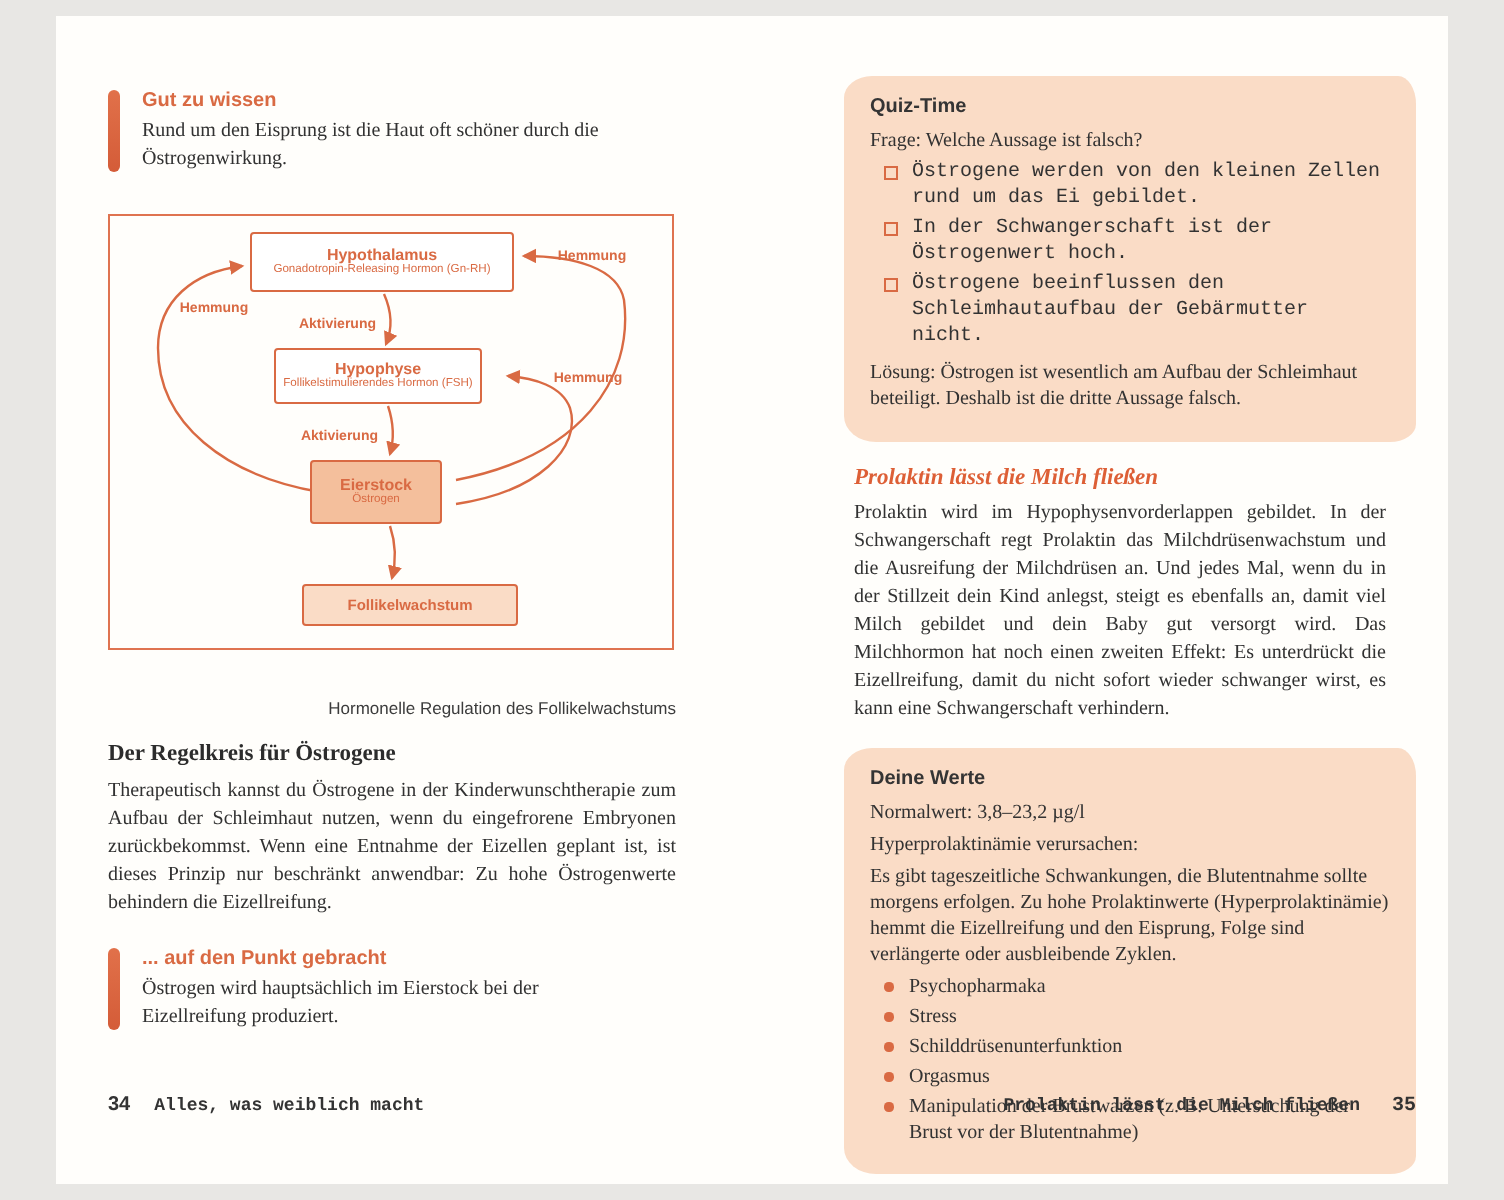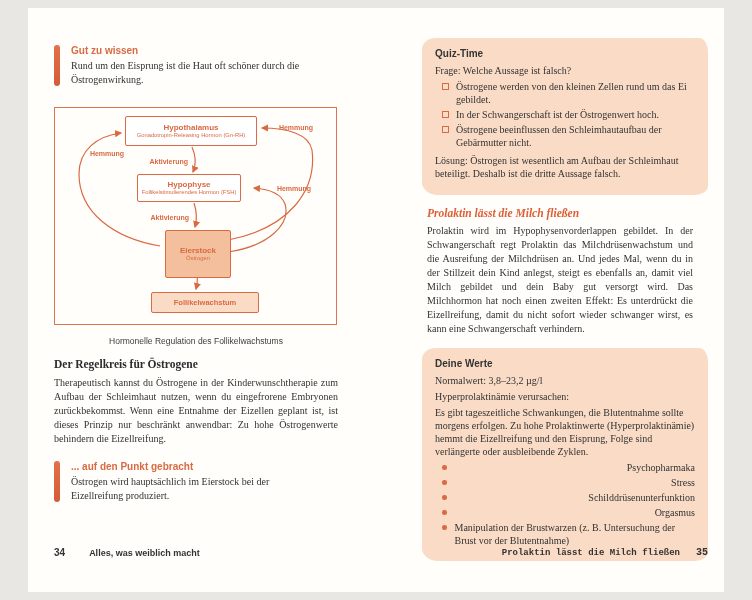--- a/index.html
+++ b/index.html
@@ -47,21 +47,21 @@
   .dnode-title { font-weight:bold; font-size:8px; line-height:9.5px; }
   .dnode-sub   { font-size:5.8px; line-height:7.5px; }
   .dnode.fill-strong { background:#f4bf9c; }
   .dnode.fill-light  { background:#fadcc6; }
   .svg-label {
     font-family:"Liberation Sans", sans-serif;
     font-size:7px; font-weight:bold; fill:#d96a43;
   }
   .caption {
     font-family:"Liberation Sans", sans-serif;
-    font-size:8.5px; color:#3c3c3c; text-align:center; margin-top:11px;
+    font-size:8.5px; color:#3c3c3c; text-align:right; margin-top:24px;
   }
 
   
   .section-heading {
     font-weight:bold; font-size:11.5px; color:#2c2c2c; margin-top:12px; margin-bottom:6px;
   }
   .section-heading-orange {
     font-weight:bold; font-style:italic; font-size:11.5px; color:#dd5f36;
     margin-top:12px; margin-bottom:5px;
   }
@@ -71,39 +71,39 @@
   
   .peach-box {
     background:#fadcc6; padding:10px 13px 12px 13px;
     border-radius:14px 9px 13px 16px / 11px 14px 9px 13px;
   }
   .box-title {
     font-family:"Liberation Sans", sans-serif;
     font-weight:bold; font-size:10px; color:#343434; margin-bottom:5px;
   }
   .box-line { font-size:10px; line-height:13px; margin-bottom:3px; }
-  .quiz-option { display:flex; margin:2px 0 2px 7px; font-size:10px; line-height:13px; }
+  .quiz-option { display:flex; margin:2px 0 2px 7px; font-size:10px; line-height:13px;font-family:Liberation Mono, monospace; }
   .checkbox {
     width:7px; height:7px; flex:none; margin:2.5px 7px 0 0;
     border:1.2px solid #d96a43; background:transparent;
   }
-  .bullet-item { display:flex; margin:2px 0 2px 7px; font-size:10px; line-height:13px;justify-content:space-between; }
+  .bullet-item { display:flex; margin:2px 0 2px 7px; font-size:10px; line-height:13px; }
   .dot {
     width:4.5px; height:4.5px; border-radius:50%; flex:none;
     margin:4px 8px 0 0; background:#d96a43;
   }
 
   
   .footer {
     position:absolute; bottom:32px; left:0; width:100%;
     font-family:"Liberation Sans", sans-serif; font-weight:bold; color:#333;
   }
   .footer .pnum { font-size:10px; }
   .footer .chap { font-size:9px; }
-  .footer-left .chap { margin-left:24px; }
+  .footer-left .chap { margin-left:12px;font-family:Liberation Mono, monospace; }
   .footer-right { text-align:right;font-family:Liberation Mono, monospace; }
   .footer-right .pnum { margin-left:16px; }
 </style>
 </head>
 <body>
 
 <div class="spread">
 
   <div class="page page-left">
 
@@ -137,21 +137,21 @@
       </svg>
 
       <div class="dnode" style="left:70px;top:8px;width:132px;height:30px">
         <div class="dnode-title">Hypothalamus</div>
         <div class="dnode-sub">Gonadotropin-Releasing Hormon (Gn-RH)</div>
       </div>
       <div class="dnode" style="left:82px;top:66px;width:104px;height:28px">
         <div class="dnode-title">Hypophyse</div>
         <div class="dnode-sub">Follikelstimulierendes Hormon (FSH)</div>
       </div>
-      <div class="dnode fill-strong" style="left:110px;top:122px;width:66px;height:48px">
+      <div class="dnode fill-strong" style="left:100px;top:122px;width:66px;height:32px">
         <div class="dnode-title">Eierstock</div>
         <div class="dnode-sub">Östrogen</div>
       </div>
       <div class="dnode fill-light" style="left:96px;top:184px;width:108px;height:21px">
         <div class="dnode-title" style="font-size:7.5px">Follikelwachstum</div>
       </div>
     </div>
 
     <div class="caption">Hormonelle Regulation des Follikelwachstums</div>
 

